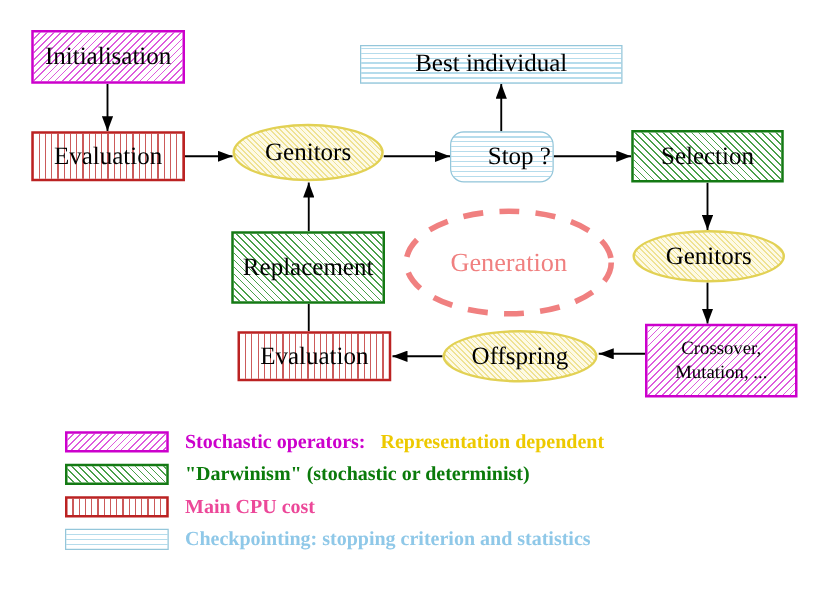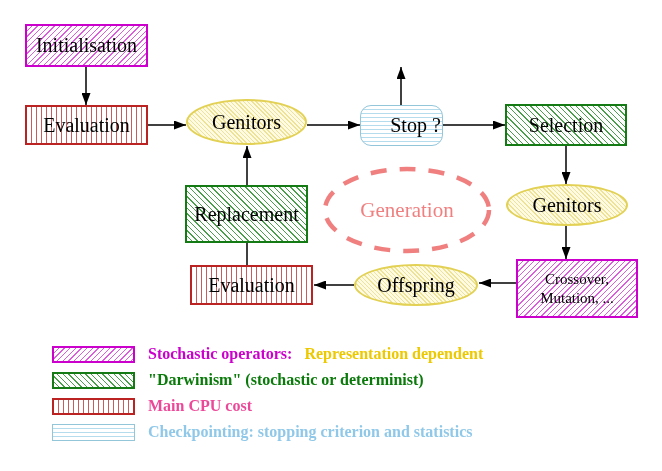--- a/index.html
+++ b/index.html
@@ -53,21 +53,21 @@
   .two-line{font-size:15px;line-height:1.25;flex-direction:column;}
   #generation-label{
     position:absolute;left:323px;top:168px;width:168px;height:84px;
     display:flex;align-items:center;justify-content:center;
     color:#f08080;font-size:21px;z-index:2;
   }
   #arrows{position:absolute;left:0;top:0;z-index:1;}
   
   .legend-row{
     position:absolute;left:26px;height:18px;
-    display:flex;align-items:center;
+    display:flex;align-items:flex-start;
     z-index:2;
     padding-left:26px;
   }
   .swatch{
     box-sizing:border-box;
     width:83px;height:17px;
     margin-right:13px;
     flex:0 0 auto;
   }
   .swatch.hatch-magenta,.swatch.hatch-green,.swatch.stripes-red{border-width:2px;}
@@ -105,20 +105,21 @@
     <line x1="247" y1="265" x2="247" y2="227" stroke="#000" stroke-width="1.5" marker-end="url(#ah)"></line>
     <line x1="247" y1="185" x2="247" y2="146" stroke="#000" stroke-width="1.5" marker-end="url(#ah)"></line>
   </svg>
 
   <div class="node hatch-magenta" style="left:25px;top:24px;width:123px;height:43px;">Initialisation</div>
 
   <div class="node stripes-red" style="left:25px;top:105px;width:123px;height:40px;">Evaluation</div>
 
   <div class="node ellipse-yellow" style="left:186px;top:99px;width:121px;height:46px;">Genitors</div>
 
+  <div class="node stripes-cyan" style="left:288px;top:36px;width:210px;height:31px;">Best individual</div>
 
   <div class="node stripes-cyan rounded" style="left:360px;top:105px;width:83px;height:41px;">Stop ?</div>
 
   <div class="node ellipse-yellow" style="left:506px;top:184px;width:122px;height:42px;">Genitors</div>
 
   <div class="node hatch-green" style="left:505px;top:104px;width:122px;height:42px;">Selection</div>
 
   <div class="node hatch-magenta two-line" style="left:516px;top:259px;width:122px;height:59px;">
     <span>Crossover,</span>
     <span>Mutation, ...</span>

